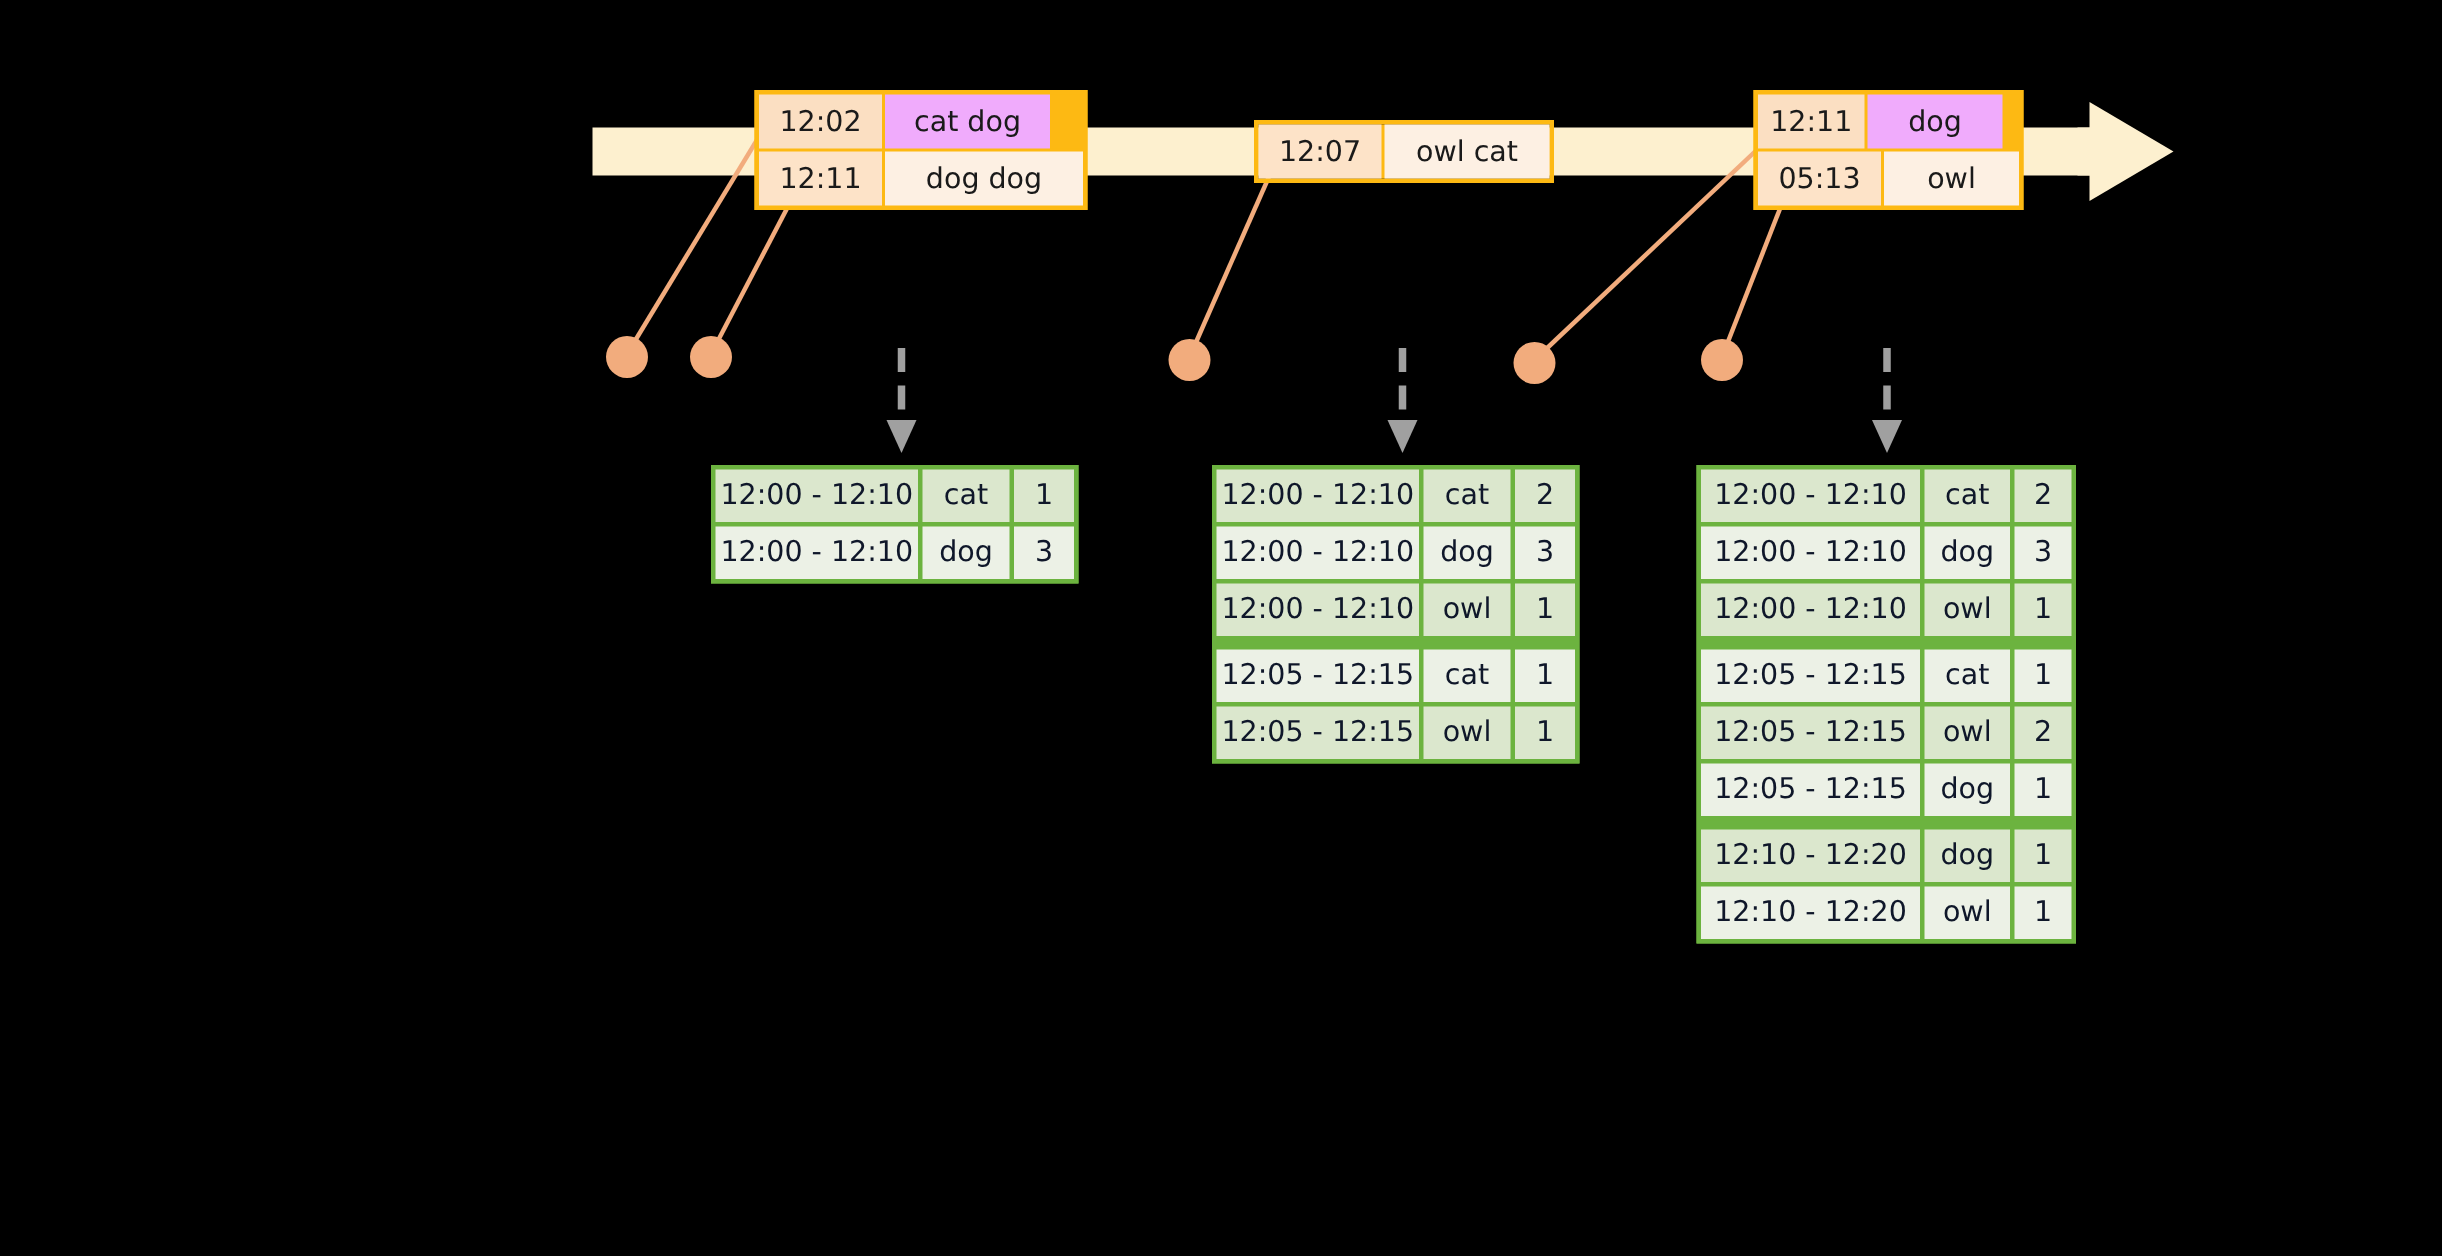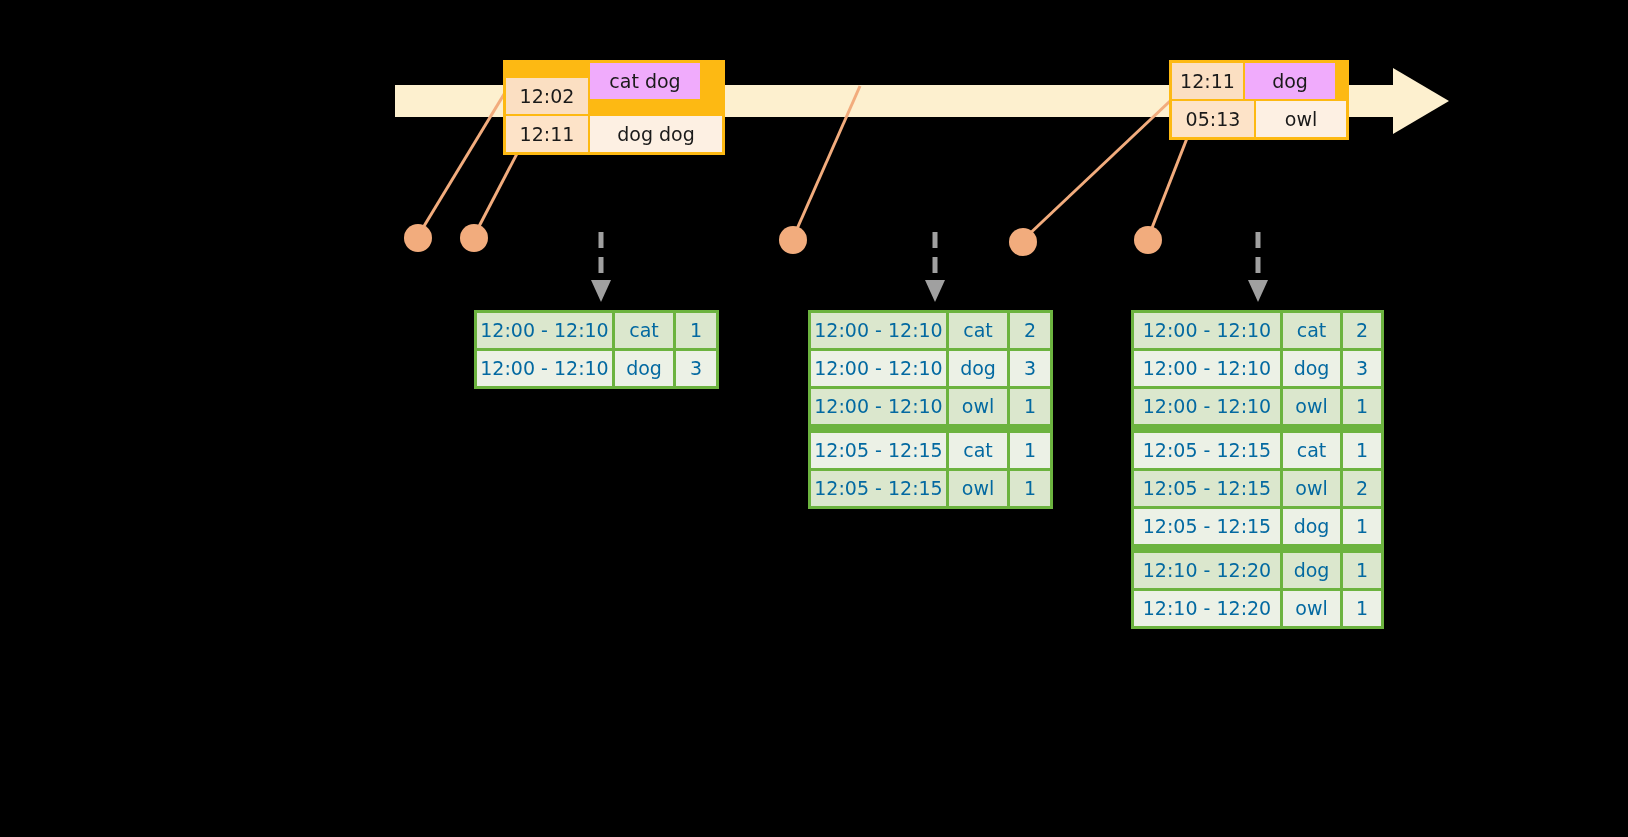--- a/index.html
+++ b/index.html
@@ -109,21 +109,21 @@
   .res-row {
     display: flex;
     gap: 3px;
     background: #6cb33f;
   }
   .res-cell {
     box-sizing: border-box;
     height: 35px;
     line-height: 35px;
     font-size: 19px;
-    color: #0369a1;
+    color: #0f172a;
     text-align: center;
     white-space: nowrap;
   }
   .res-row.odd  .res-cell { background: #dbe7cd; }
   .res-row.even .res-cell { background: #ecf1e6; }
   .res-win   { }
   .res-word  { }
   .res-count { }
   .grp-sep { height: 3px; background: #6cb33f; }
 </style>
@@ -158,29 +158,35 @@
     <line x1="13" y1="0" x2="13" y2="50" stroke="#a0a0a0" stroke-width="5" stroke-dasharray="16,9"></line>
     <polygon points="3,48 23,48 13,70" fill="#a0a0a0"></polygon>
   </svg>
   <svg class="down-arrow" style="left:1245px; top:232px;" viewBox="0 0 26 72">
     <line x1="13" y1="0" x2="13" y2="50" stroke="#a0a0a0" stroke-width="5" stroke-dasharray="16,9"></line>
     <polygon points="3,48 23,48 13,70" fill="#a0a0a0"></polygon>
   </svg>
 
   <div class="evt-group" style="left:503px; top:60px;">
     <div class="evt-row shaded">
-      <div class="evt-cell evt-time" style="width:82px;margin-top:15px;">12:02</div>
+      <div class="evt-cell evt-time" style="width:82px;">12:02</div>
       <div class="evt-cell evt-val" style="width:110px;">cat dog</div>
     </div>
     <div class="evt-row">
       <div class="evt-cell evt-time" style="width:82px;">12:11</div>
       <div class="evt-cell evt-val" style="width:132px;">dog dog</div>
     </div>
   </div>
 
+  <div class="evt-group" style="left:836px; top:80px;">
+    <div class="evt-row">
+      <div class="evt-cell evt-time" style="width:82px;">12:07</div>
+      <div class="evt-cell evt-val" style="width:110px;">owl cat</div>
+    </div>
+  </div>
 
   <div class="evt-group" style="left:1169px; top:60px;">
     <div class="evt-row shaded">
       <div class="evt-cell evt-time" style="width:71px;">12:11</div>
       <div class="evt-cell evt-val" style="width:90px;">dog</div>
     </div>
     <div class="evt-row">
       <div class="evt-cell evt-time" style="width:82px;">05:13</div>
       <div class="evt-cell evt-val" style="width:90px;">owl</div>
     </div>

